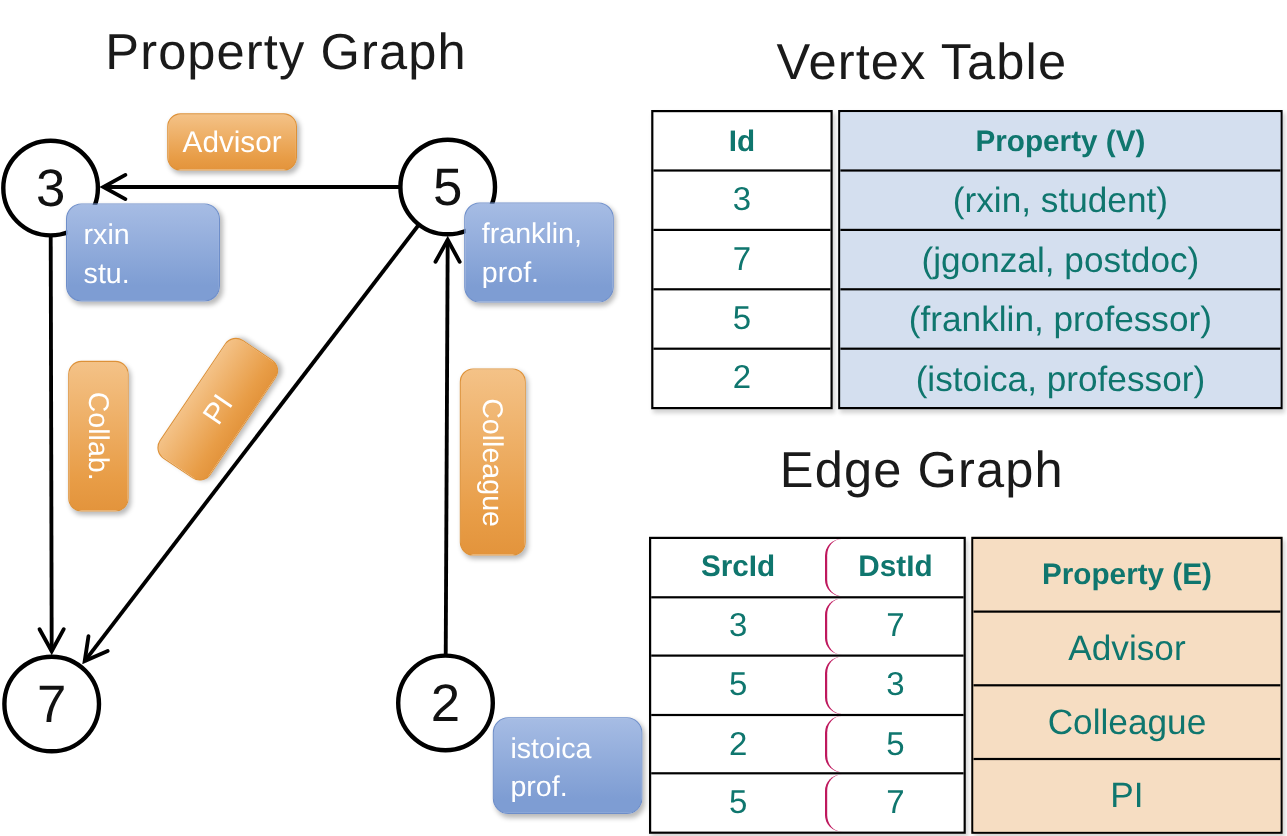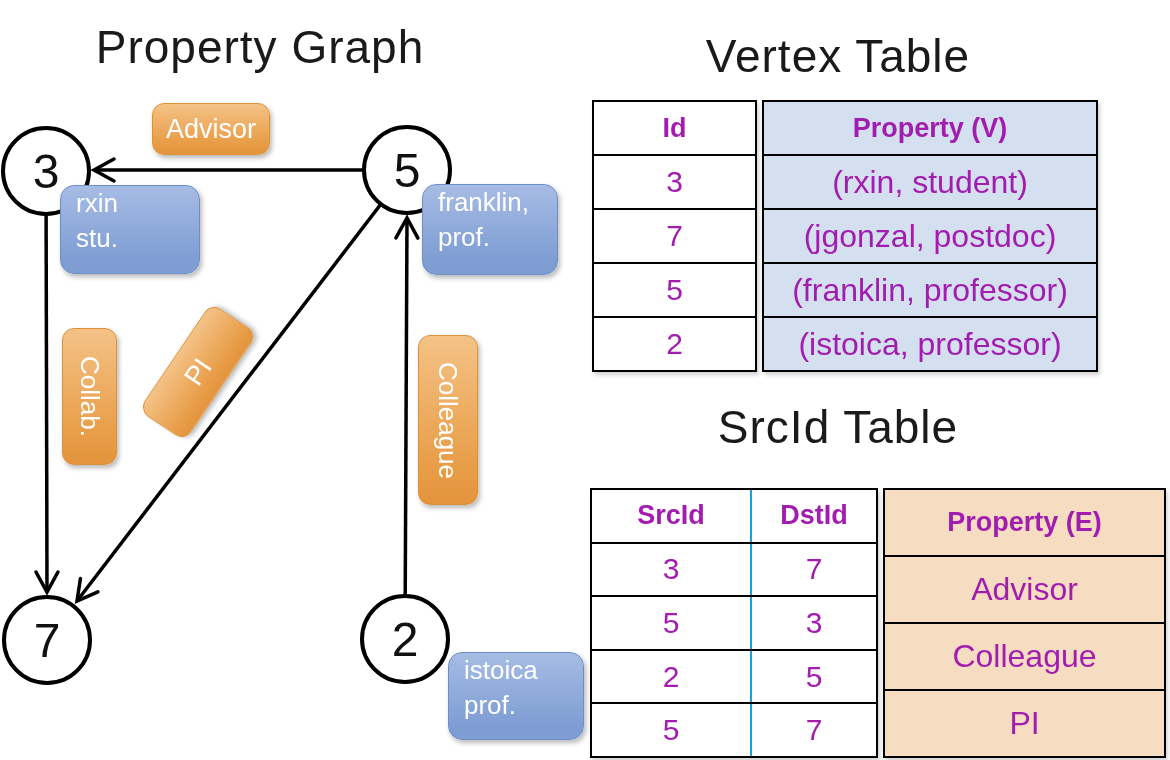--- a/index.html
+++ b/index.html
@@ -38,47 +38,47 @@
   }
   .obox .vtext{transform:rotate(90deg);white-space:nowrap;font-size:26px;}
 
   .bbox{
     position:absolute;border-radius:14px;
     background:linear-gradient(180deg,var(--blue-box-top) 0%,var(--blue-box-bottom) 85%);
     border:1px solid var(--blue-box-border);
     box-shadow:2px 3px 5px rgba(0,0,0,.28);
     color:var(--box-text-white);
     font-size:26px;line-height:35px;
-    padding:0 0 0 15px;box-sizing:border-box;
+    padding:10px 0 0 15px;box-sizing:border-box;
   }
 
   .tbox{
     position:absolute;border:2px solid #000;box-sizing:border-box;
     display:flex;flex-direction:column;background:#fff;
     box-shadow:2px 3px 4px rgba(0,0,0,.18);
   }
   .tbox .trow{flex:1;display:flex;align-items:stretch;border-top:2px solid #000;}
   .tbox .trow:first-child{border-top:none;}
-  .tbox .tcell{display:flex;align-items:center;justify-content:center;font-size:30px;color:#a21caf;}
+  .tbox .tcell{display:flex;align-items:center;justify-content:center;font-size:30px;color:#0f766e;}
   .tbox .thead .tcell{font-weight:bold;font-size:27px;}
   .tbox .prop-cell{font-size:32px;}
   .vprop{background:var(--vertex-property-fill);}
   .eprop{background:var(--edge-property-fill);}
   .src-cell{width:158px;}
-  .dst-cell{flex:1;border-left:2px solid #0ea5e9;}
+  .dst-cell{flex:1;border-left:2px solid #be185d;border-radius:15px;}
   .fill-cell{flex:1;}
 </style>
 </head>
 <body>
 
 <div class="canvas">
 
   <div class="title pg-title">Property Graph</div>
   <div class="title vt-title">Vertex Table</div>
-  <div class="title et-title">SrcId Table</div>
+  <div class="title et-title">Edge Graph</div>
 
   <svg class="edges" width="580" height="760" viewBox="0 0 580 760">
     <defs>
       <marker id="arrow" markerUnits="userSpaceOnUse" markerWidth="30" markerHeight="26" refX="20" refY="11" orient="auto" style="overflow:visible">
         <path d="M0,0 L20,11 L0,22" fill="none" stroke="#000" stroke-width="3.5" stroke-linecap="round" stroke-linejoin="miter"></path>
       </marker>
     </defs>
     <line x1="407" y1="170" x2="94" y2="170" stroke="#000" stroke-width="3.5" marker-end="url(#arrow)"></line>
     <line x1="46" y1="171" x2="47" y2="592" stroke="#000" stroke-width="3.5" marker-end="url(#arrow)"></line>
     <line x1="407" y1="170" x2="77" y2="601" stroke="#000" stroke-width="3.5" marker-end="url(#arrow)"></line>
@@ -135,21 +135,21 @@
         <div class="tcell fill-cell">7</div>
       </div>
     <div class="trow">
         <div class="tcell fill-cell">5</div>
       </div>
     <div class="trow">
         <div class="tcell fill-cell">2</div>
       </div>
   </div>
 
-  <div class="tbox vprop" style="left:762px;top:100px;width:336px;height:272px">
+  <div class="tbox vprop" style="left:762px;top:100px;width:404px;height:272px">
     <div class="trow thead vprop">
         <div class="tcell fill-cell">Property (V)</div>
       </div>
     <div class="trow vprop">
         <div class="tcell fill-cell prop-cell">(rxin, student)</div>
       </div>
     <div class="trow vprop">
         <div class="tcell fill-cell prop-cell">(jgonzal, postdoc)</div>
       </div>
     <div class="trow vprop">

